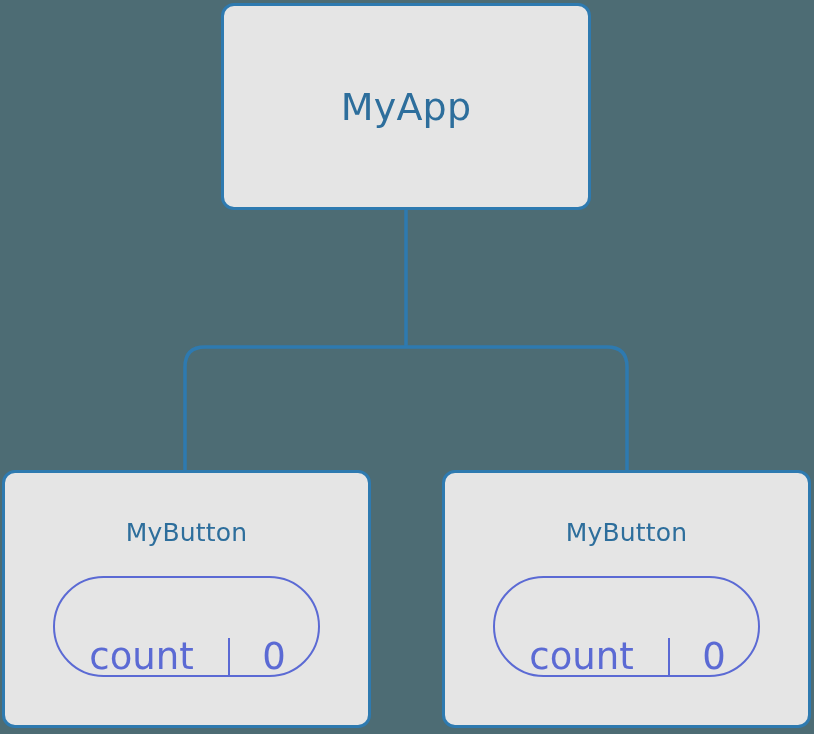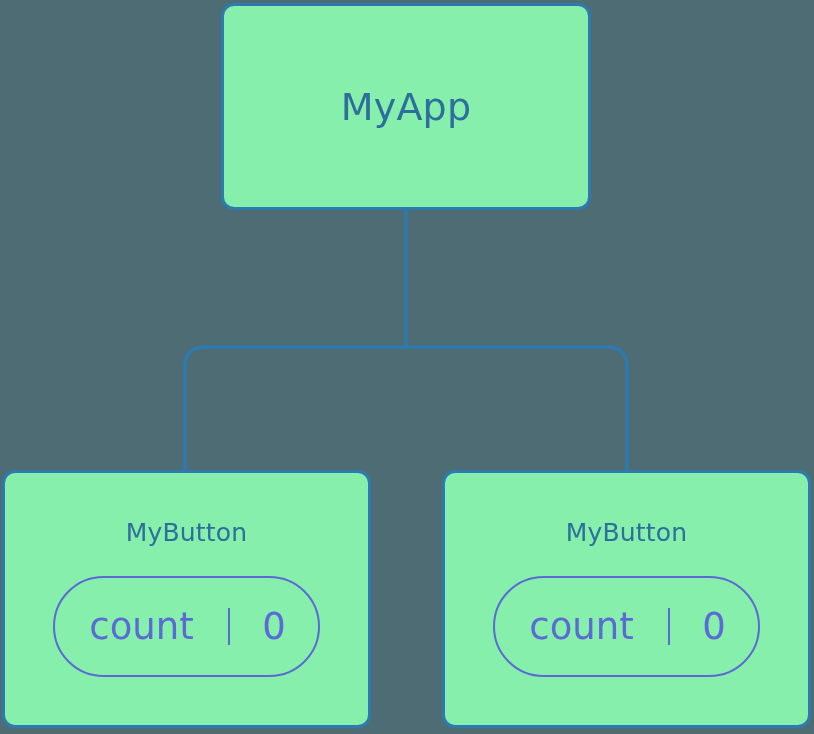--- a/index.html
+++ b/index.html
@@ -25,21 +25,21 @@
     width: 814px;
     height: 734px;
     z-index: 1;
     pointer-events: none;
   }
 
   
   .node {
     position: absolute;
     z-index: 2;
-    background: #86efac;
+    background: #e5e5e5;
     border: 3px solid #2e7ab0;
     border-radius: 13px;
     box-sizing: border-box;
     display: flex;
     flex-direction: column;
     align-items: center;
   }
 
   .node-title {
     color: #2d6e9c;
@@ -69,21 +69,21 @@
 
   
   .pill {
     margin-top: 31px;
     height: 101px;
     width: 267px;
     border: 2px solid #5b6ad4;
     border-radius: 51px;
     box-sizing: border-box;
     display: flex;
-    align-items: center;
+    align-items: flex-end;
     background: transparent;
   }
   .pill-key,
   .pill-val {
     display: flex;
     align-items: center;
     justify-content: center;
     color: #5b6ad4;
     font-size: 37px;
     line-height: 1;

